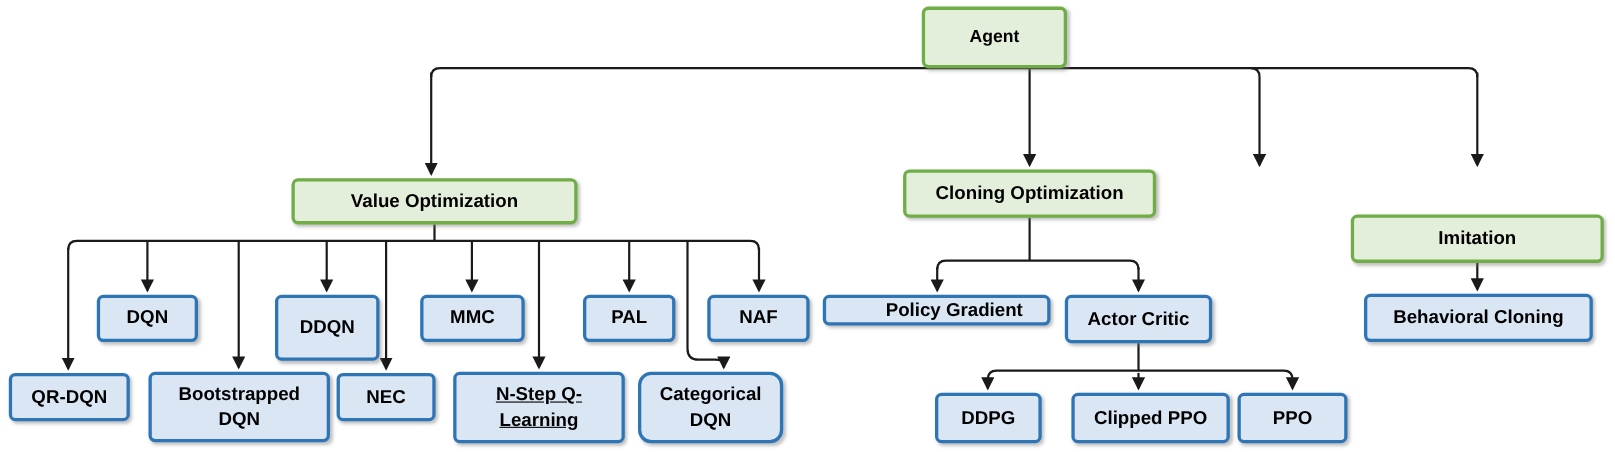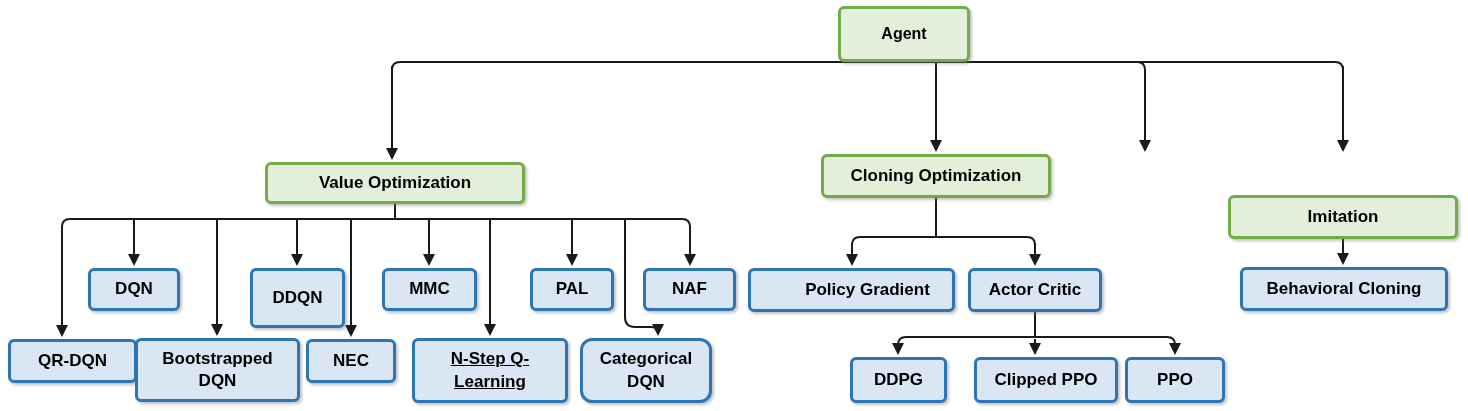--- a/index.html
+++ b/index.html
@@ -29,26 +29,26 @@
   #n-agent{left:838px;top:6px;width:132px;height:56px;font-size:16px;}
   #n-value-optimization{left:265px;top:162px;width:260px;height:42px;}
   #n-policy-optimization{left:821px;top:154px;width:230px;height:44px;}
   #n-dfp{left:1098px;top:154px;width:95px;height:44px;}
   #n-imitation{left:1228px;top:154px;width:230px;height:44px;margin-top:41px;}
   #n-dqn{left:88px;top:268px;width:92px;height:43px;}
   #n-ddqn{left:250px;top:268px;width:95px;height:60px;}
   #n-mmc{left:382px;top:268px;width:95px;height:43px;}
   #n-pal{left:530px;top:268px;width:84px;height:43px;}
   #n-naf{left:643px;top:268px;width:93px;height:43px;}
-  #n-qr-dqn{left:8px;top:339px;width:129px;height:44px;}
+  #n-qr-dqn{left:8px;top:339px;width:110px;height:44px;}
   #n-bootstrapped-dqn{left:135px;top:338px;width:165px;height:64px;}
   #n-nec{left:306px;top:339px;width:90px;height:44px;}
   #n-n-step-q-learning{left:412px;top:338px;width:156px;height:65px;text-decoration:underline;}
   #n-categorical-dqn{left:580px;top:338px;width:132px;height:65px;border-radius:12px;}
-  #n-policy-gradient{left:748px;top:268px;width:207px;height:44px;padding-left:36px;}
+  #n-policy-gradient{left:748px;top:268px;width:207px;height:28px;padding-left:36px;}
   #n-actor-critic{left:968px;top:268px;width:134px;height:44px;}
   #n-behavioral-cloning{left:1240px;top:267px;width:208px;height:44px;}
   #n-ddpg{left:850px;top:357px;width:97px;height:46px;}
   #n-clipped-ppo{left:963px;top:357px;width:144px;height:46px;margin-left:11px;}
   #n-ppo{left:1125px;top:357px;width:100px;height:46px;}
 </style>
 </head>
 <body>
 
 <div class="stage">

